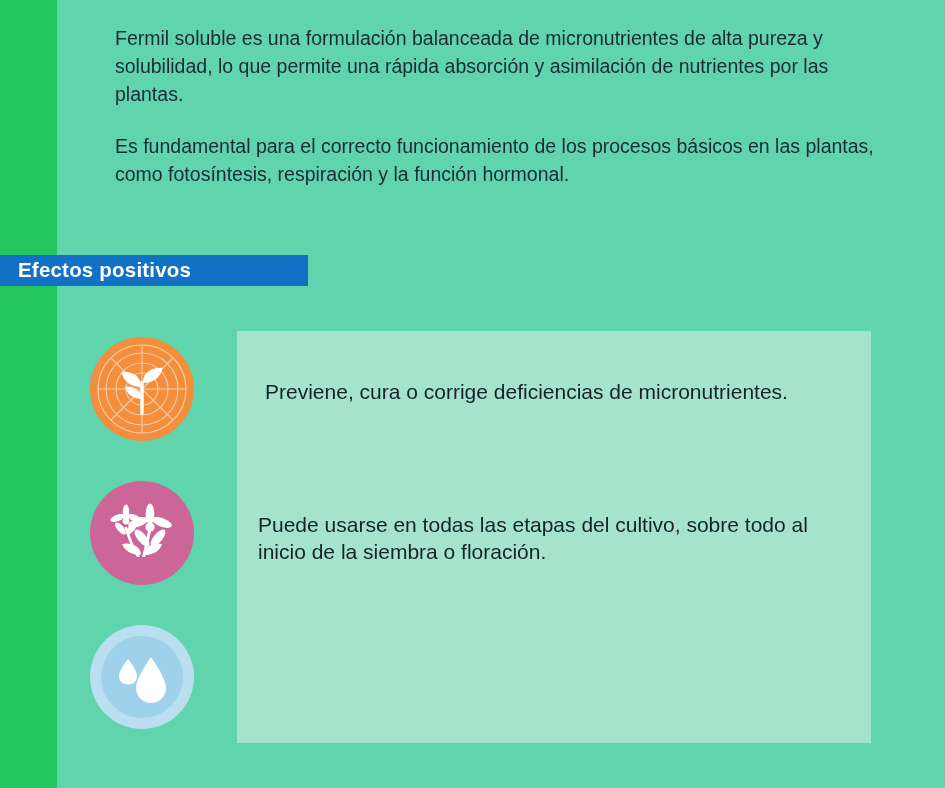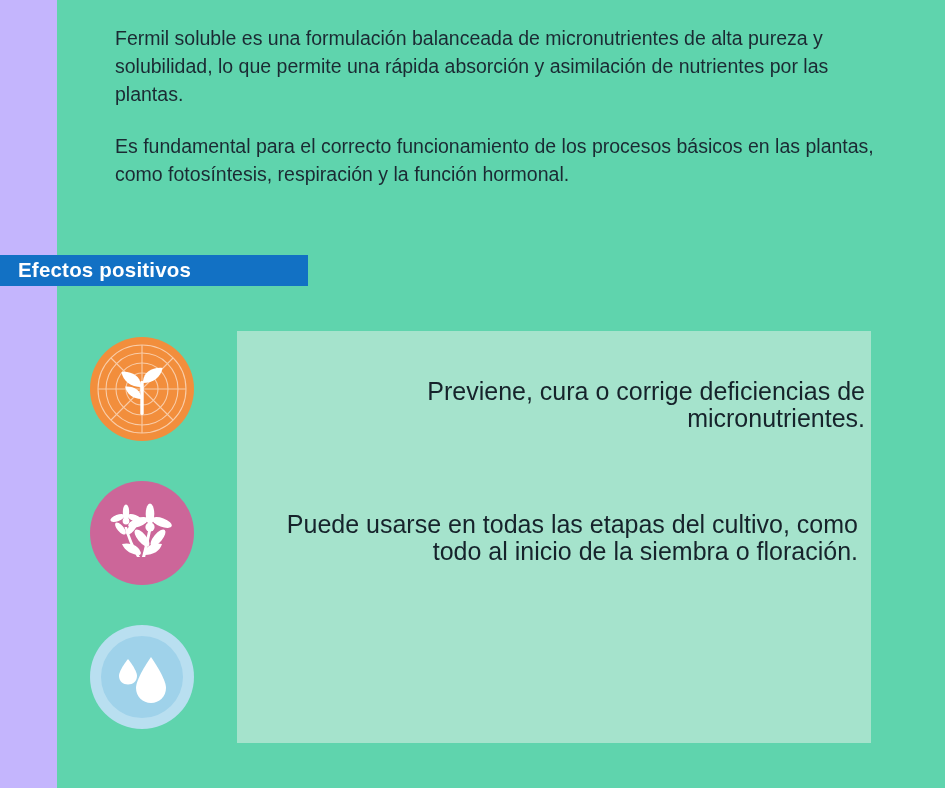--- a/index.html
+++ b/index.html
@@ -13,21 +13,21 @@
     font-family: "Liberation Sans", sans-serif;
     overflow: hidden;
     position: relative;
   }
   .page {
     position: absolute;
     left: 0;
     top: 0;
     width: 814px;
     height: 788px;
-    background: #c4b5fd;
+    background: #22c55e;
   }
   
   .green-panel {
     position: absolute;
     left: 57px;
     top: 0;
     width: 888px;
     height: 788px;
     background: #5fd4ad;
   }
@@ -73,24 +73,23 @@
     position: absolute;
     left: 237px;
     top: 331px;
     width: 634px;
     height: 412px;
     background: #a5e3cc;
   }
   .benefit-text {
     position: absolute;
     color: #16232b;
-    font-size: 25px;
+    font-size: 21px;
     line-height: 27px;
     width: 600px;
-    text-align: right;
   }
   .benefit-text.b0 { left: 265px; top: 378px; }
   .benefit-text.b1 { left: 258px; top: 511px; }
   .benefit-text.b2 { left: 258px; top: 662px; }
 
   
   .icon-circle {
     position: absolute;
     width: 104px;
     height: 104px;
@@ -197,14 +196,14 @@
     <div class="inner-disc"></div>
     <svg width="104" height="104" viewBox="0 0 104 104" aria-hidden="true">
       <g fill="#ffffff">
         <path d="M38 34 C38 34 29 45 29 51 C29 56 33 59.5 38 59.5 C43 59.5 47 56 47 51 C47 45 38 34 38 34 Z"></path>
         <path d="M61 32 C61 32 46 53 46 63 C46 71.5 52.7 78 61 78 C69.3 78 76 71.5 76 63 C76 53 61 32 61 32 Z"></path>
       </g>
     </svg>
   </div>
 
   <div class="benefit-text b0">Previene, cura o corrige deficiencias de micronutrientes.</div>
-  <div class="benefit-text b1">Puede usarse en todas las etapas del cultivo, como todo al inicio de la siembra o floración.</div>
+  <div class="benefit-text b1">Puede usarse en todas las etapas del cultivo, sobre todo al inicio de la siembra o floración.</div>
 </div>
 
 </body></html>

